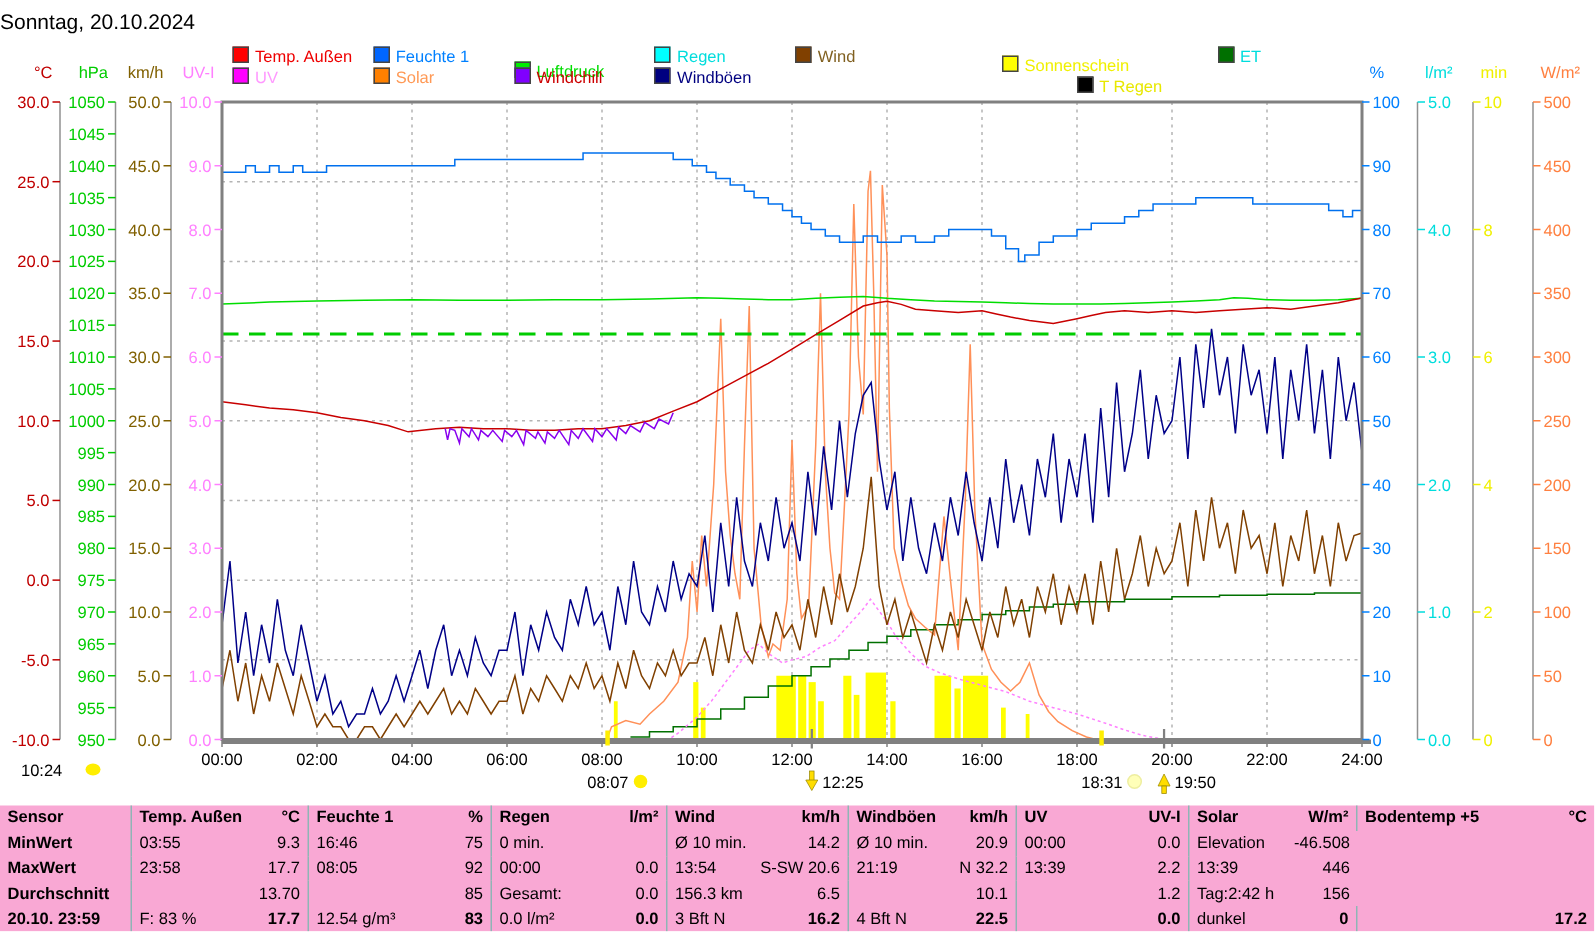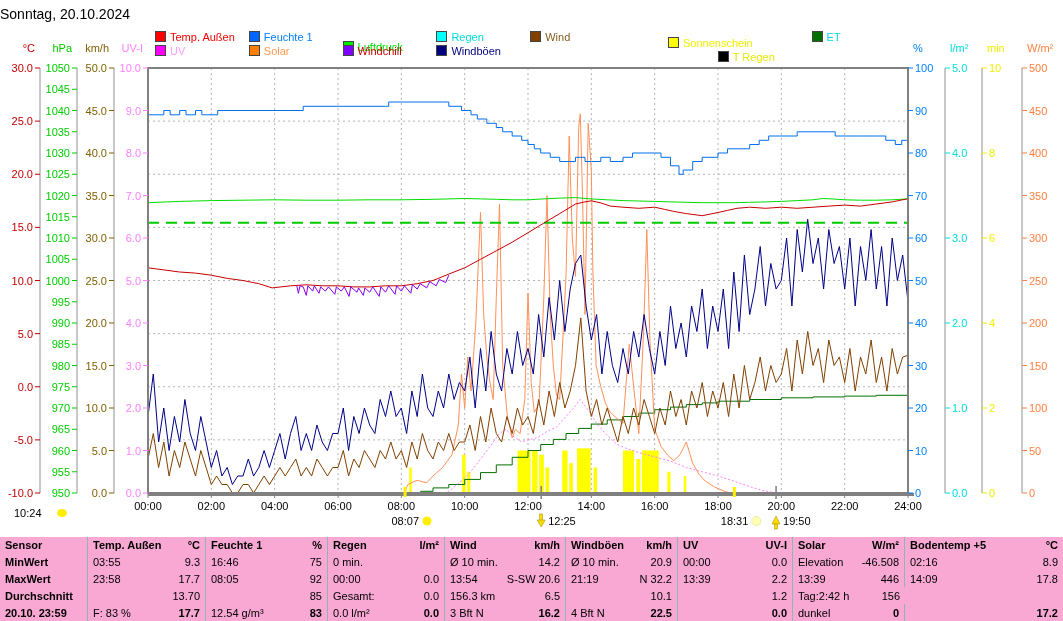--- a/index.html
+++ b/index.html
@@ -378,24 +378,20 @@
           <span class="r">20.9</span>
         </div>
         <div class="tcell">
           <span class="l">00:00</span>
           <span class="r">0.0</span>
         </div>
         <div class="tcell">
           <span class="l">Elevation</span>
           <span class="r">-46.508</span>
         </div>
-        <div class="tcell">
-          <span class="l">02:16</span>
-          <span class="r">8.9</span>
-        </div>
       </div>
       <div class="trow">
         <div class="tcell bold">
           <span class="l">MaxWert</span>
         </div>
         <div class="tcell">
           <span class="l">23:58</span>
           <span class="r">17.7</span>
         </div>
         <div class="tcell">
@@ -414,24 +410,20 @@
           <span class="l">21:19</span>
           <span class="r">N 32.2</span>
         </div>
         <div class="tcell">
           <span class="l">13:39</span>
           <span class="r">2.2</span>
         </div>
         <div class="tcell">
           <span class="l">13:39</span>
           <span class="r">446</span>
-        </div>
-        <div class="tcell">
-          <span class="l">14:09</span>
-          <span class="r">17.8</span>
         </div>
       </div>
       <div class="trow">
         <div class="tcell bold">
           <span class="l">Durchschnitt</span>
         </div>
         <div class="tcell">
           <span class="l"></span>
           <span class="r">13.70</span>
         </div>

